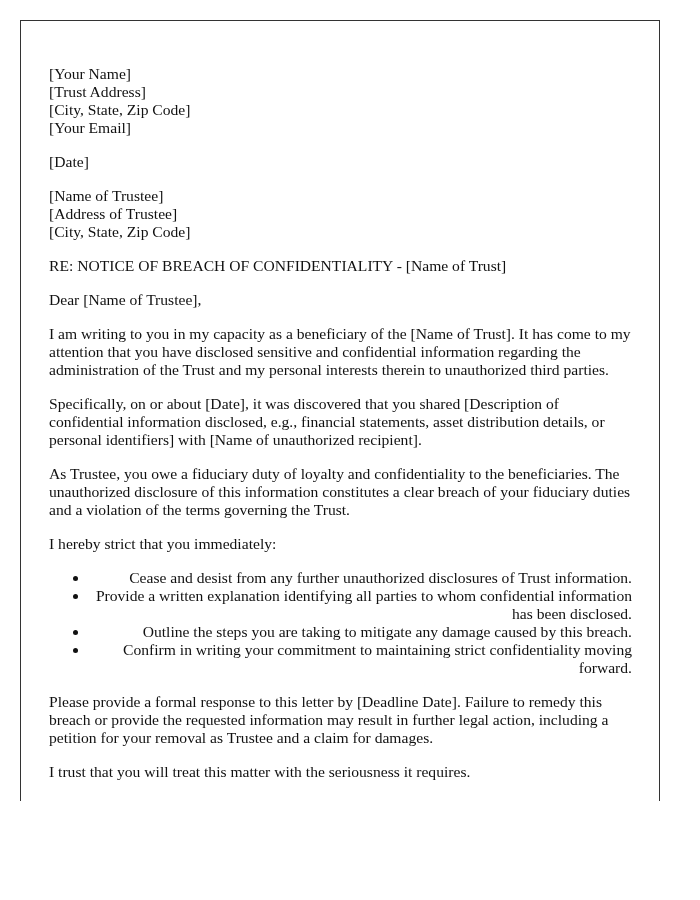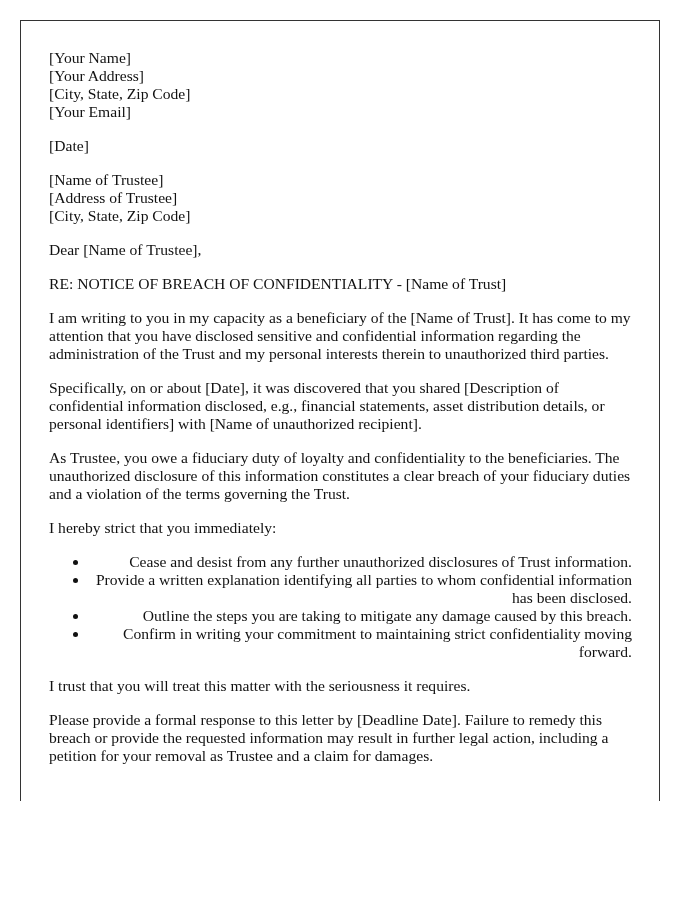--- a/index.html
+++ b/index.html
@@ -23,21 +23,21 @@
       width: 640px;
       height: 781px;
       border-top: 1.5px solid #333333;
       border-left: 1.5px solid #333333;
       border-right: 1.5px solid #333333;
       box-sizing: border-box;
       padding: 28px 27px 0 28px;
       overflow: hidden;
     }
     .block {
-      margin: 0 0 16px 0;
+      margin: 16px 0 16px 0;
     }
     .line {
       display: block;
       white-space: nowrap;
     }
     p {
       margin: 0 0 16px 0;
     }
     ul {
       margin: 0 0 16px 0;
@@ -49,45 +49,45 @@
       margin: 0;
     }
   </style>
 </head>
 <body>
 
 <div class="letter">
 
   <div class="block">
     <span class="line">[Your Name]</span>
-    <span class="line">[Your Address]</span>
+    <span class="line">[Trust Address]</span>
     <span class="line">[City, State, Zip Code]</span>
     <span class="line">[Your Email]</span>
   </div>
 
   <p>[Date]</p>
 
   <div class="block">
     <span class="line">[Name of Trustee]</span>
     <span class="line">[Address of Trustee]</span>
     <span class="line">[City, State, Zip Code]</span>
   </div>
 
+  <p>RE: NOTICE OF BREACH OF CONFIDENTIALITY - [Name of Trust]</p>
+
   <p>Dear [Name of Trustee],</p>
-
-  <p>RE: NOTICE OF BREACH OF CONFIDENTIALITY - [Name of Trust]</p>
 
   <p>I am writing to you in my capacity as a beneficiary of the [Name of Trust]. It has come to my attention that you have disclosed sensitive and confidential information regarding the administration of the Trust and my personal interests therein to unauthorized third parties.</p>
   <p>Specifically, on or about [Date], it was discovered that you shared [Description of confidential information disclosed, e.g., financial statements, asset distribution details, or personal identifiers] with [Name of unauthorized recipient].</p>
   <p>As Trustee, you owe a fiduciary duty of loyalty and confidentiality to the beneficiaries. The unauthorized disclosure of this information constitutes a clear breach of your fiduciary duties and a violation of the terms governing the Trust.</p>
   <p>I hereby strict that you immediately:</p>
 
   <ul>
     <li>Cease and desist from any further unauthorized disclosures of Trust information.</li>
     <li>Provide a written explanation identifying all parties to whom confidential information has been disclosed.</li>
     <li>Outline the steps you are taking to mitigate any damage caused by this breach.</li>
     <li>Confirm in writing your commitment to maintaining strict confidentiality moving forward.</li>
   </ul>
 
+  <p>Please provide a formal response to this letter by [Deadline Date]. Failure to remedy this breach or provide the requested information may result in further legal action, including a petition for your removal as Trustee and a claim for damages.</p>
   <p>I trust that you will treat this matter with the seriousness it requires.</p>
-  <p>Please provide a formal response to this letter by [Deadline Date]. Failure to remedy this breach or provide the requested information may result in further legal action, including a petition for your removal as Trustee and a claim for damages.</p>
 
 </div>
 
 </body></html>

